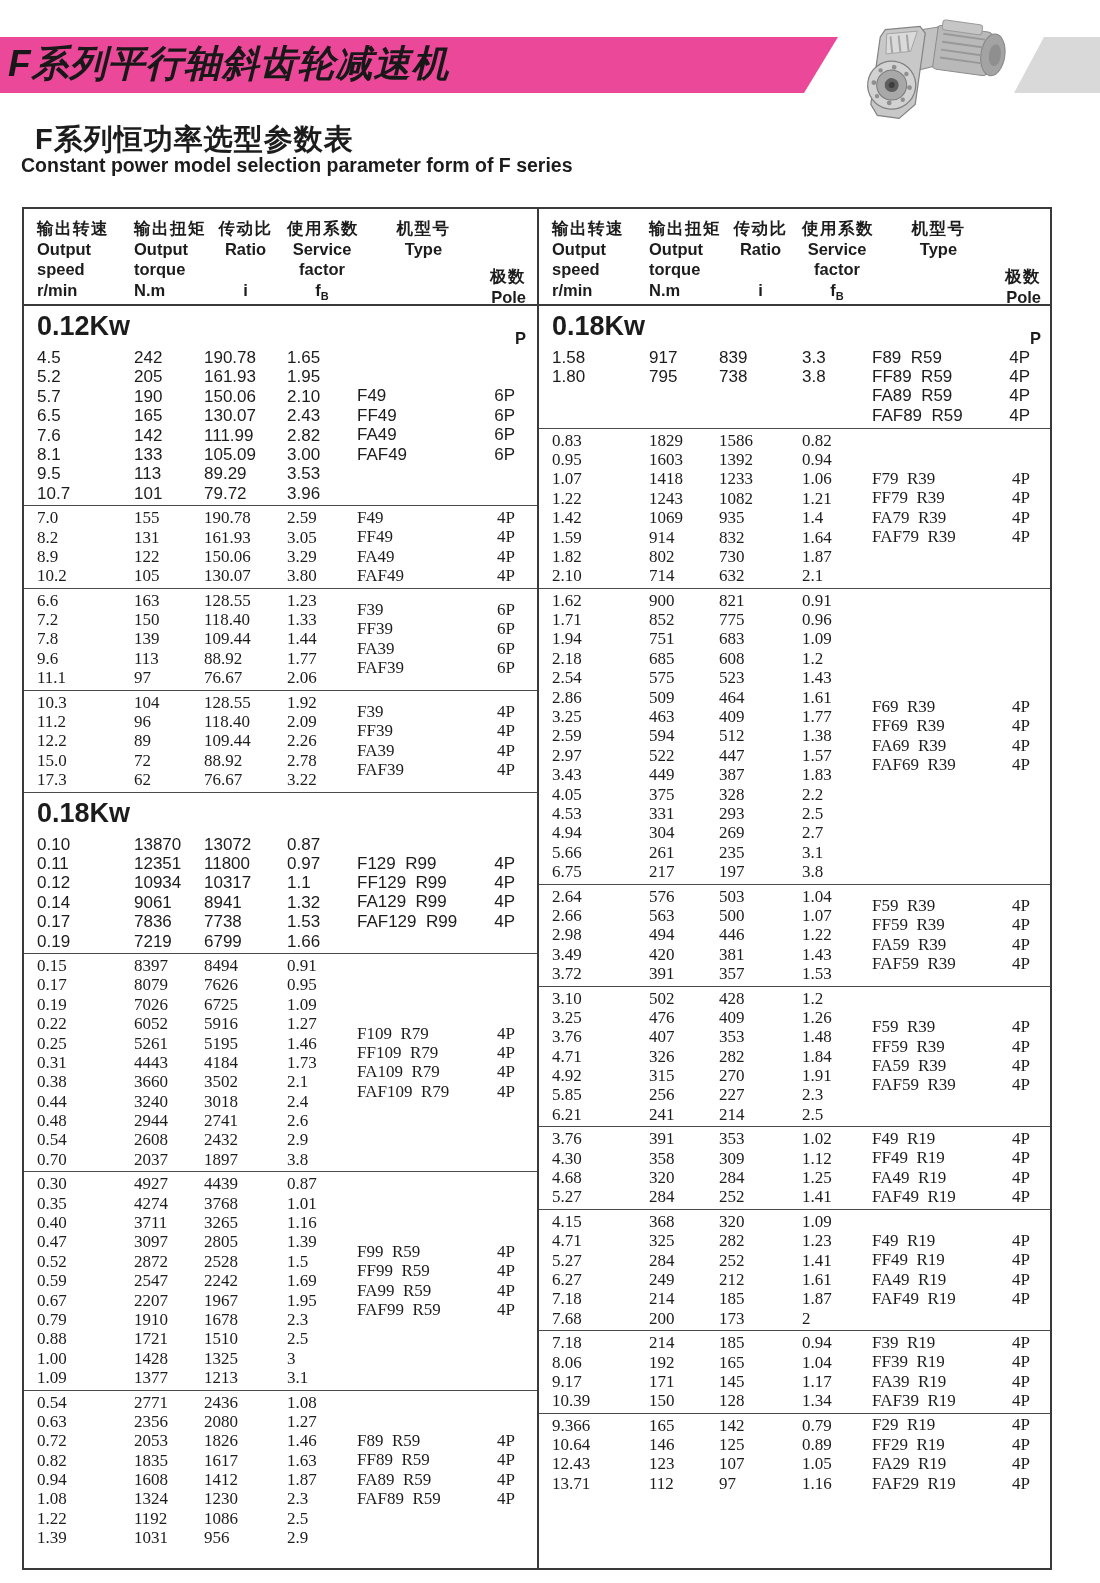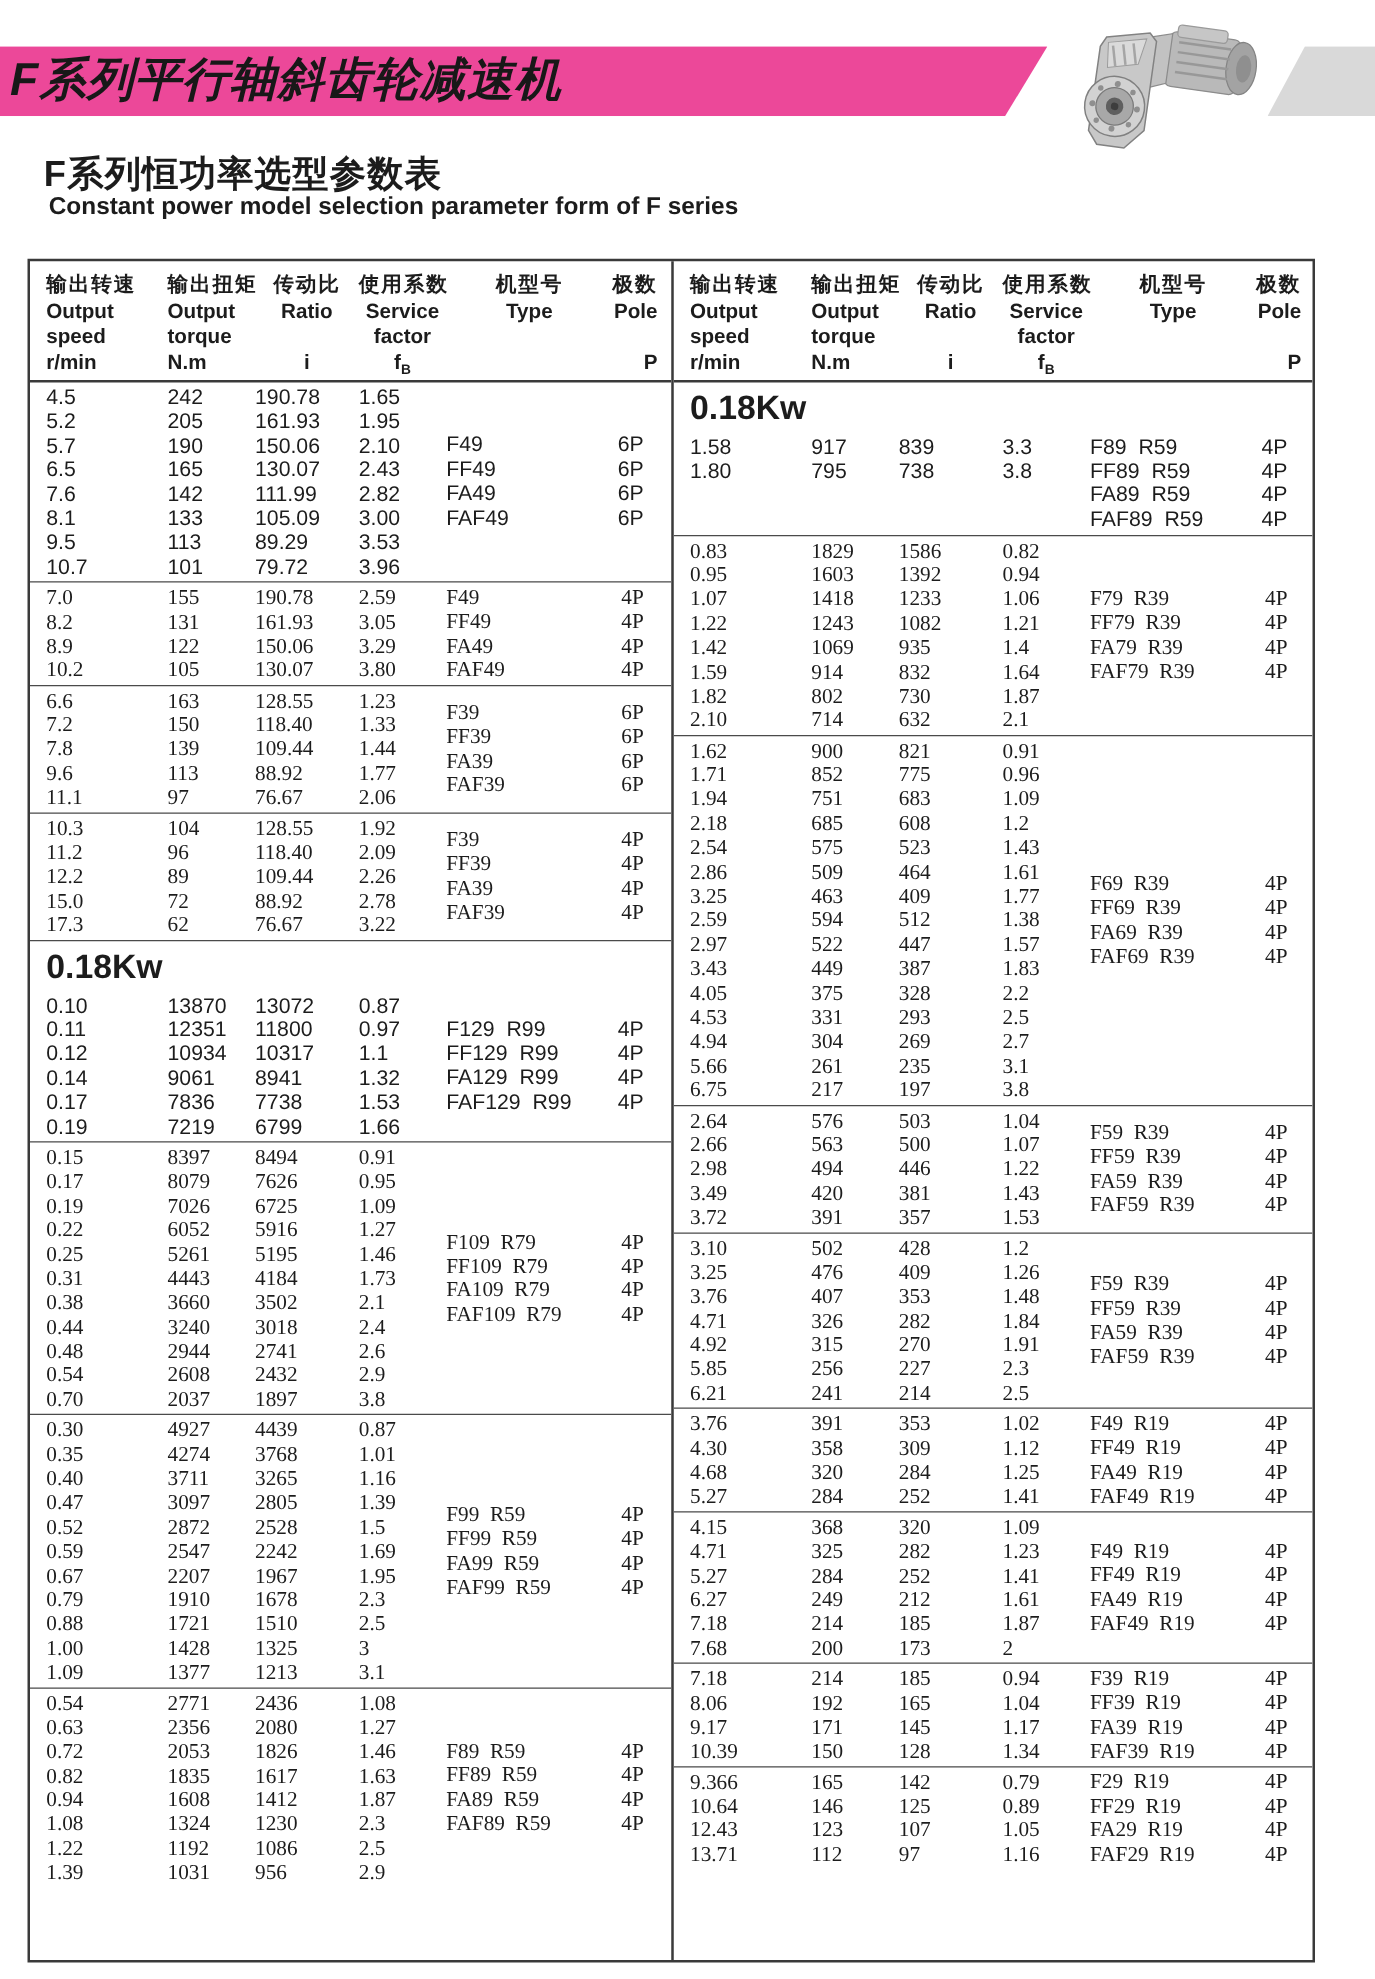--- a/index.html
+++ b/index.html
@@ -36,21 +36,21 @@
     position:absolute; left:842px; top:2px;
     width:172px; height:138px;
   }
 
   
   .doc-title-cn {
     position:absolute; left:35px; top:120px;
     font-size:29px; font-weight:bold; letter-spacing:1px;
   }
   .doc-title-en {
-    position:absolute; left:39px; top:154px;
+    position:absolute; left:21px; top:154px;
     font-size:19.5px; font-weight:bold; letter-spacing:0px;
   }
 
   
   .param-table {
     position:absolute; left:22px; top:207px;
     width:1030px; height:1363px;
     border:2px solid #3a3a3a;
     display:flex;
     background:#fff;
@@ -66,21 +66,21 @@
     padding:9px 0 0 13px;
   }
   .hcol { display:flex; flex-direction:column; }
   .hcol .hl { line-height:20.5px; font-size:16.5px; white-space:nowrap; }
   .hcol .h-cn { font-weight:bold; letter-spacing:1.5px; }
   .hcol .h-en { font-weight:bold; }
   .hcol .h-unit { font-weight:bold; }
   .hcol .h-unit sub { font-size:11px; }
   .hc-ratio, .hc-factor { text-align:center; }
   .hc-type { text-align:center; }
-  .hc-pole { text-align:right; padding-right:20px; }
+  .hc-pole { text-align:right; padding-right:20px;margin-top:48px; }
 
   .half-body { display:flex; flex-direction:column; }
   .section-title {
     font-size:27px; font-weight:bold;
     line-height:33px;
     padding:4px 0 3px 13px;
   }
   .half-body > * + .section-title { border-top:1.5px solid #4a4a4a; }
   .half-body > .group + .group { border-top:1.5px solid #4a4a4a;font-family:Liberation Serif, serif; }
 
@@ -185,20 +185,21 @@
           <div class="hl h-unit">&nbsp;</div>
         </div>
         <div class="hcol hc-pole">
           <div class="hl h-cn">极数</div>
           <div class="hl h-en">Pole</div>
           <div class="hl h-en">&nbsp;</div>
           <div class="hl h-unit">P</div>
         </div>
       </div>
     <div class="half-body">
+        <div class="section-title">0.12Kw</div>
         <div class="group">
           <div class="nums">
             <div class="drow">
               <span class="cell c-speed">4.5</span>
               <span class="cell c-torque">242</span>
               <span class="cell c-ratio">190.78</span>
               <span class="cell c-factor">1.65</span>
             </div>
             <div class="drow">
               <span class="cell c-speed">5.2</span>

